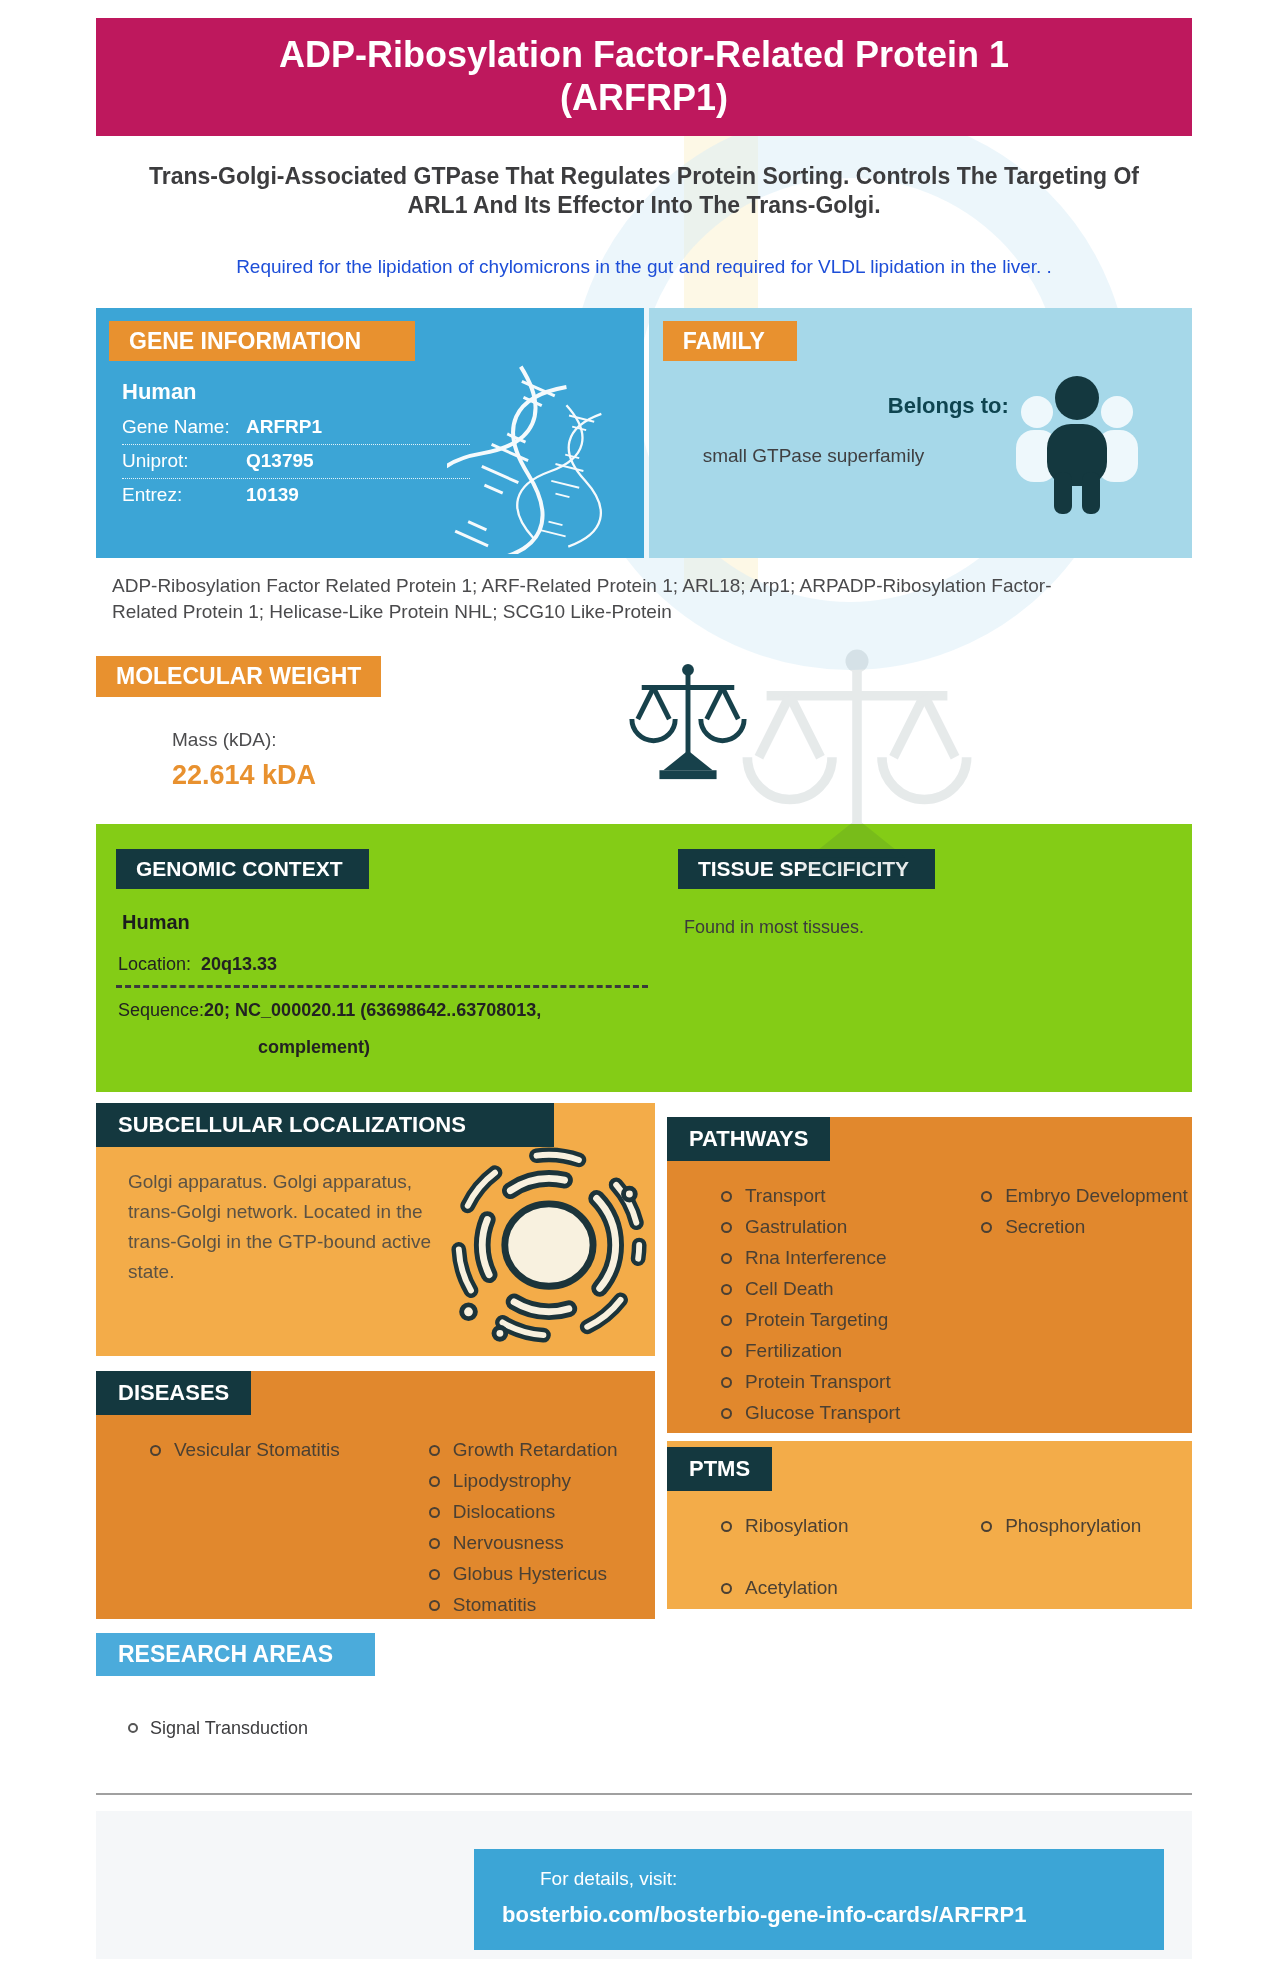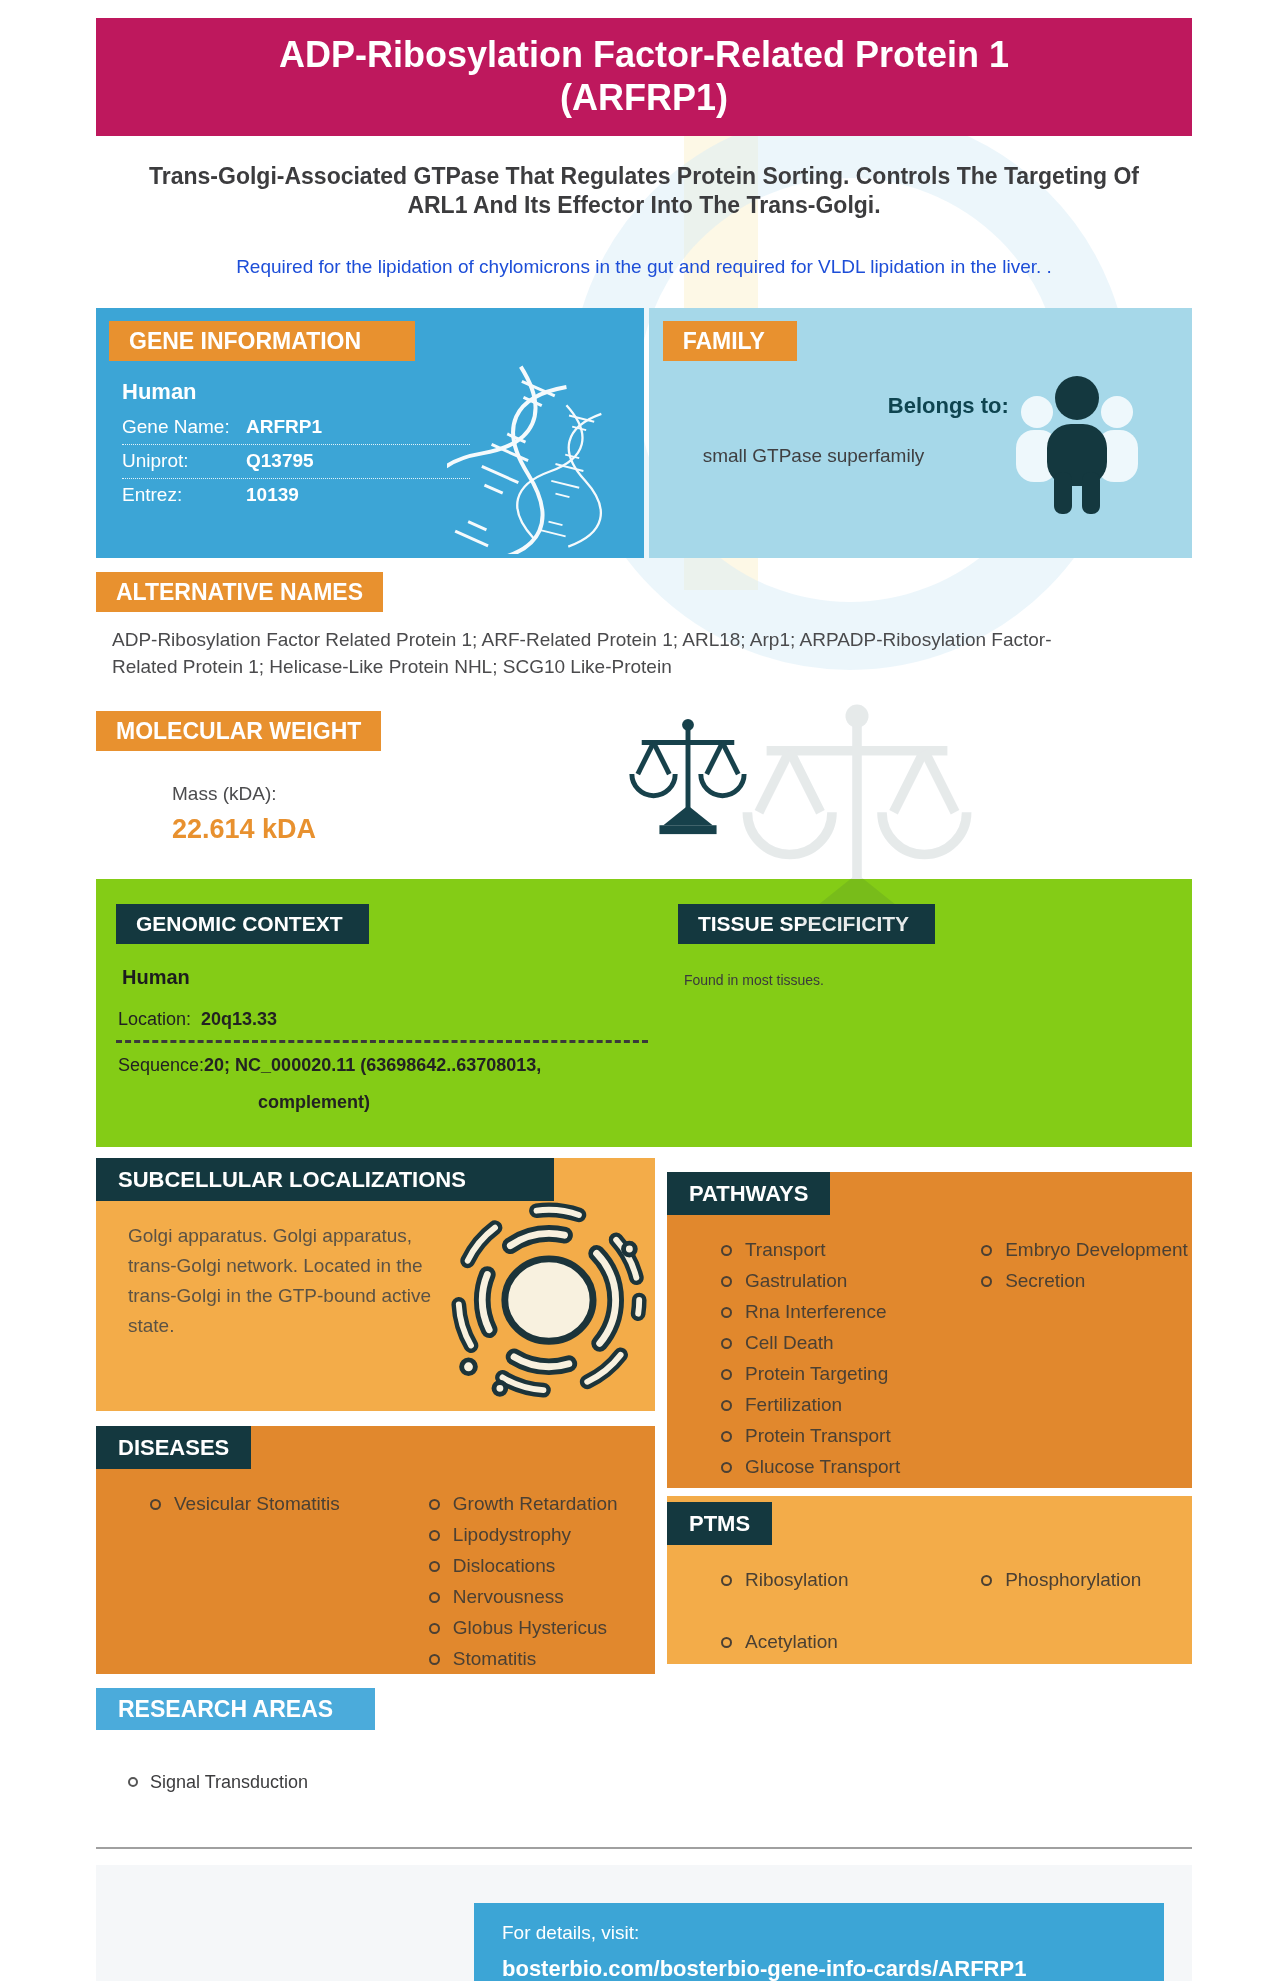--- a/index.html
+++ b/index.html
@@ -61,21 +61,21 @@
   .teal-tag { display:inline-block; background:#14383F; color:#fff;
     font-weight:bold; font-size:21px; padding:8px 26px 8px 20px; line-height:1.15; }
   .ctx-col-left { padding-left:20px; }
   .ctx-col-right { padding-left:12px; }
   .gc-species { font-size:20px; font-weight:bold; color:#1c1c1e; margin:22px 0 0 6px; }
   .gc-location { margin:20px 0 0 2px; font-size:18px; color:#222; }
   .gc-location b { margin-left:10px; }
   .gc-dash { width:532px; border-bottom:3px dashed #3a3a3a; margin-top:10px; }
   .gc-sequence { margin:12px 0 0 2px; font-size:18px; color:#222; }
   .gc-sequence2 { margin:16px 0 0 142px; font-size:18px; font-weight:bold; color:#222; }
-  .ts-text { margin:28px 0 16px 6px; font-size:14px; color:#3a3a3c; }
+  .ts-text { margin:28px 0 16px 6px; font-size:18px; color:#3a3a3c; }
 
   
   .two-col { margin-top:11px; display:flex; gap:12px; align-items:flex-start; }
   .col-left { width:51%; }
   .col-right { flex:1; margin-top:14px; }
 
   .teal-bar { background:#14383F; color:#fff; font-weight:bold;
     font-size:22px; padding:9px 22px; line-height:1.15; display:inline-block; }
 
   .panel-subcellular { background:#F3AC49; height:253px; position:relative; overflow:hidden; }
@@ -103,21 +103,21 @@
   .research-list li { position:relative; padding-left:24px;
     font-size:18px; color:#3c3c3e; }
   .research-list li::before { content:""; position:absolute; left:2px; top:5px;
     width:6px; height:6px; border:2px solid #555; border-radius:50%; }
 
   
   .divider { margin-top:54px; border-top:2px solid #a0a0a0; }
   .footer-panel { margin-top:16px; background:#F5F7F9; height:148px; position:relative; }
   .footer-box { position:absolute; left:378px; top:38px; width:690px;
     background:#3CA5D6; color:#fff; padding:19px 28px 22px; }
-  .footer-visit { font-size:19px; }
+  .footer-visit { font-size:19px;margin-left:38px; }
   .footer-url { font-size:22px; font-weight:bold; margin-top:12px; }
 </style>
 </head>
 <body>
 
 <div class="watermark wm-band"></div>
 <div class="watermark wm-ring"></div>
 
 <div class="content">
 
@@ -196,21 +196,20 @@
             <rect x="45" y="64" width="60" height="62" rx="24"></rect>
             <rect x="52" y="112" width="18" height="42" rx="8"></rect>
             <rect x="80" y="112" width="18" height="42" rx="8"></rect>
           </g>
         </svg>
       </span>
     </div>
   </section>
 
   <section class="alt-block">
-    <span class="tag-orange">ALTERNATIVE NAMES</span>
     <p class="alt-text">ADP-Ribosylation Factor Related Protein 1; ARF-Related Protein 1; ARL18; Arp1; ARPADP-Ribosylation Factor-Related Protein 1; Helicase-Like Protein NHL; SCG10 Like-Protein</p>
   </section>
 
   <section class="mw-block">
     <span class="tag-orange">MOLECULAR WEIGHT</span>
     <div class="mw-mass-label">Mass (kDA):</div>
     <div class="mw-mass-value">22.614 kDA</div>
     <span class="scale-wrap scale-ghost">
       <svg width="250" height="250" viewBox="0 0 130 130">
         <g stroke="#14383F" stroke-width="5" fill="none">

